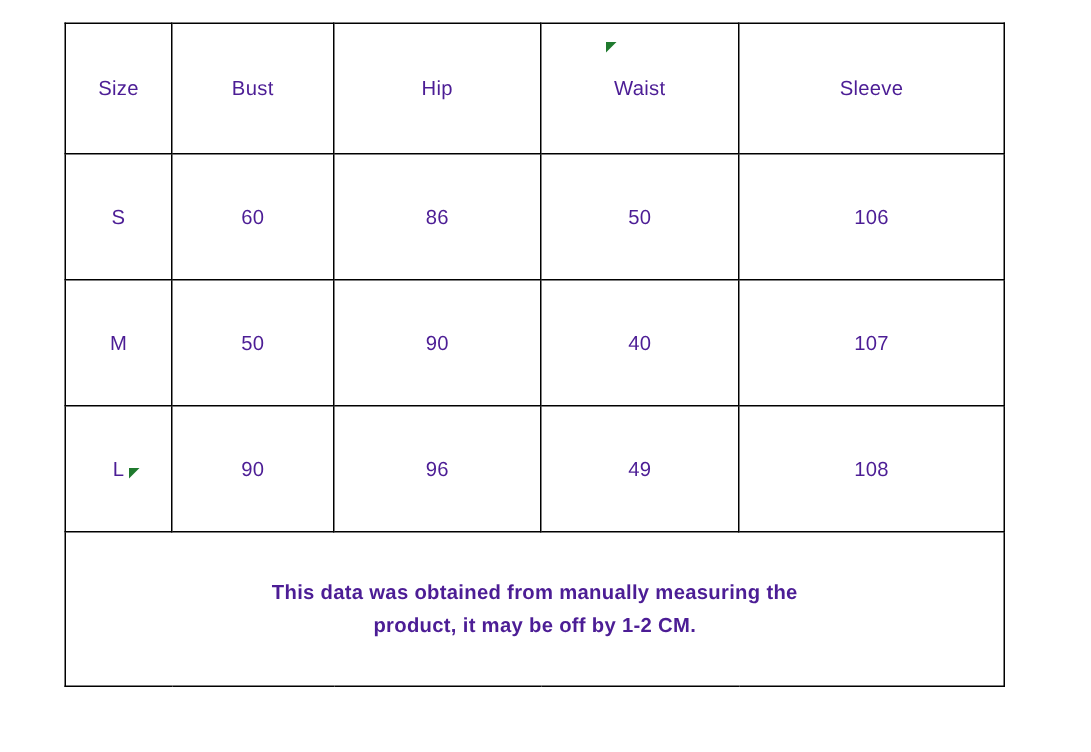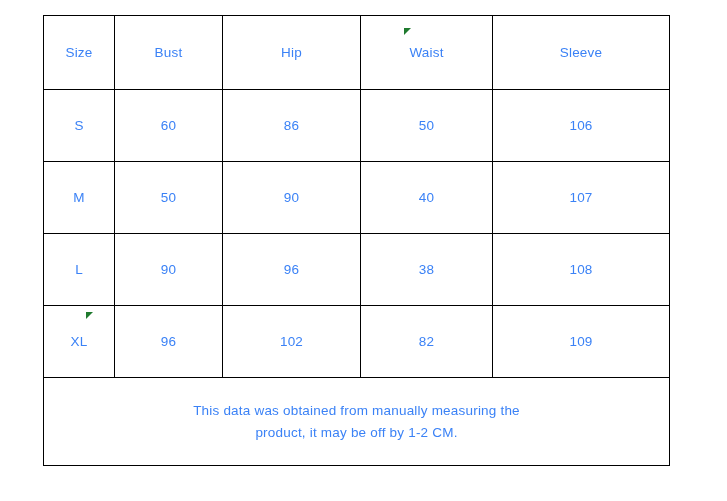--- a/index.html
+++ b/index.html
@@ -27,21 +27,21 @@
     width: 626px;
     height: 443px;
     border-collapse: collapse;
     table-layout: fixed;
   }
 
   table.size-chart td {
     border: 1px solid #000000;
     text-align: center;
     vertical-align: middle;
-    color: #3b82f6;
+    color: #4c1d95;
     font-size: 13.5px;
     font-weight: 400;
     letter-spacing: 0.2px;
     padding: 0;
   }
 
   
   col.c-size   { width: 71px; }
   col.c-bust   { width: 108px; }
   col.c-hip    { width: 138px; }
@@ -52,20 +52,21 @@
   tr.data-row td { height: 71px; }
   tr.note-row td { height: 87px; }
 
   td.note-cell {
     line-height: 22px;
     padding: 0 40px;
   }
   td.note-cell .note-line {
     display: block;
     white-space: nowrap;
+    font-weight: bold;
   }
 
   
   .artifact {
     position: absolute;
     width: 7px;
     height: 7px;
     pointer-events: none;
   }
   .artifact::before {
@@ -116,31 +117,24 @@
         <td>50</td>
         <td>90</td>
         <td>40</td>
         <td>107</td>
       </tr>
 
       <tr class="data-row">
         <td>L</td>
         <td>90</td>
         <td>96</td>
-        <td>38</td>
+        <td>49</td>
         <td>108</td>
       </tr>
 
-      <tr class="data-row">
-        <td>XL</td>
-        <td>96</td>
-        <td>102</td>
-        <td>82</td>
-        <td>109</td>
-      </tr>
 
       <tr class="note-row">
         <td class="note-cell" colspan="5">
           <span class="note-line">This data was obtained from manually measuring the</span>
           <span class="note-line">product, it may be off by 1-2 CM.</span>
         </td>
       </tr>
     </tbody>
   </table>
 

